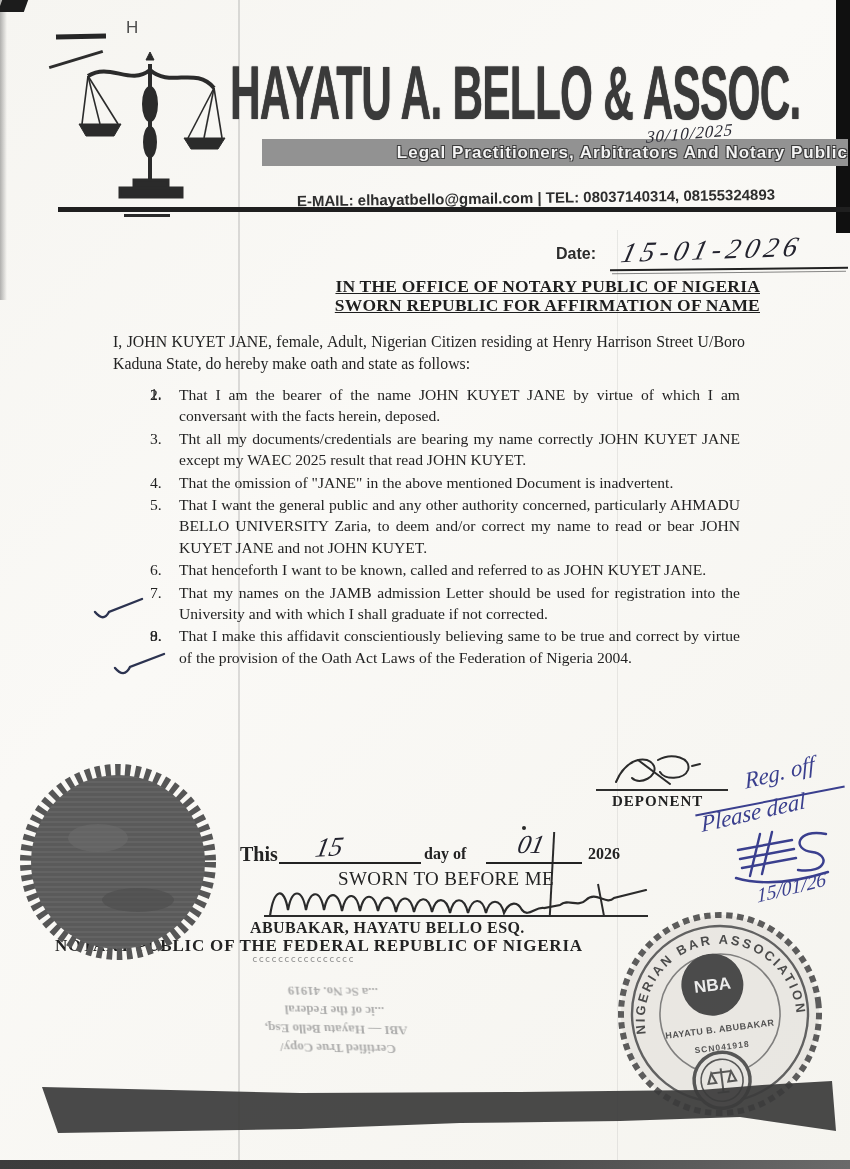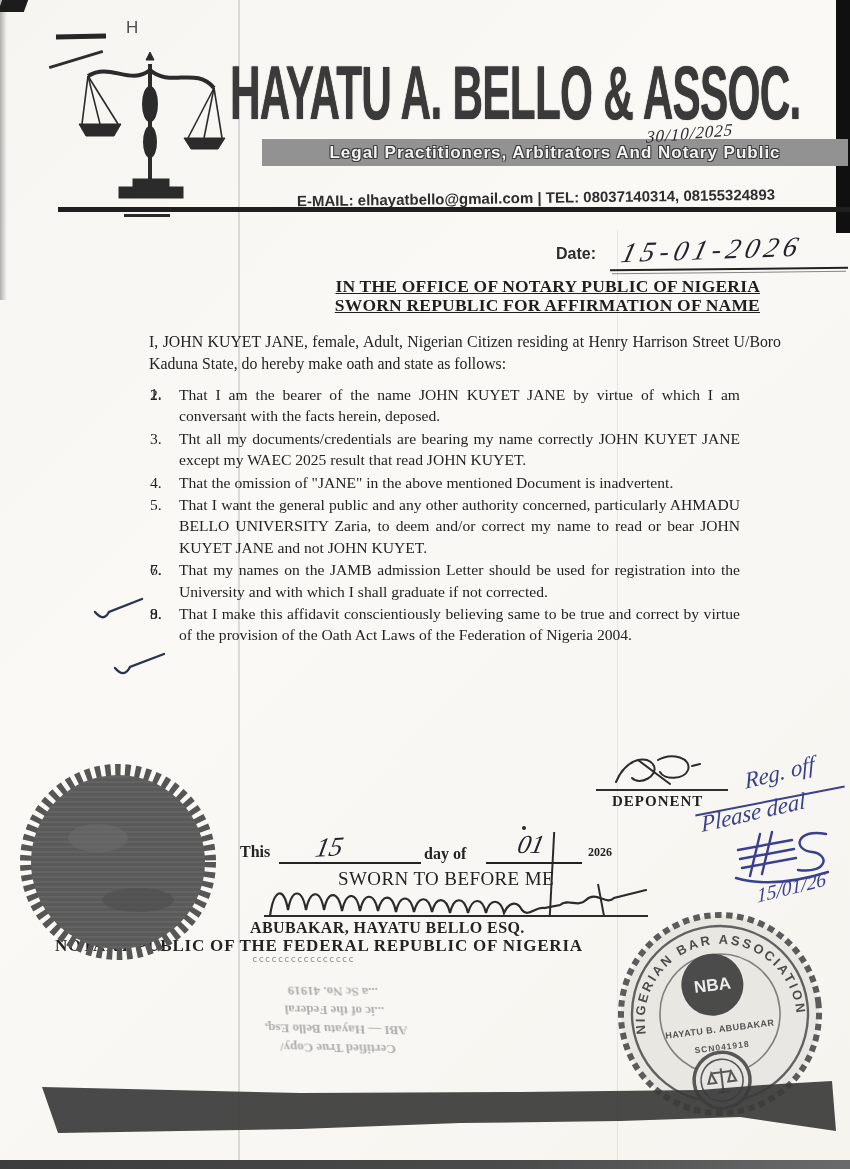--- a/index.html
+++ b/index.html
@@ -17,21 +17,21 @@
   .h-mark{left:126px;top:18px;font-family:"Liberation Sans",sans-serif;font-size:17px;color:#4e4e4e;}
   .fold-1{left:238px;top:0;width:2px;height:1169px;background:rgba(110,110,110,.22);}
   .fold-2{left:617px;top:230px;width:1px;height:939px;background:rgba(130,130,130,.15);}
   .bottom-edge{left:0;top:1160px;width:850px;height:9px;
       background:linear-gradient(to right,#3c3c3c 0%,#4a4a4a 60%,#6a6a6a 100%);}
   
   .firm-name{left:230px;top:55px;font-family:"Liberation Sans",sans-serif;font-weight:bold;
       font-size:58px;line-height:1;letter-spacing:-1px;color:#3a3a3a;white-space:nowrap;
       transform:scale(.73,1.3);transform-origin:left top;text-shadow:0 0 1px #3a3a3a;}
   .tagline-bar{left:262px;top:139px;width:586px;height:27px;background:#929292;
-      display:flex;align-items:center;justify-content:center;}
+      display:flex;align-items:center;justify-content:flex-end;}
   .tagline-text{font-family:"Liberation Sans",sans-serif;font-weight:bold;font-size:17px;
       letter-spacing:1px;color:#f3f3f3;white-space:nowrap;
       text-shadow:1px 1px 0 #3c3c3c,-1px 1px 0 #3c3c3c,1px -1px 0 #3c3c3c,-1px -1px 0 #3c3c3c;}
   .addr-line{left:238px;top:170px;width:602px;text-align:center;font-family:"Liberation Sans",sans-serif;
       font-weight:bold;font-size:15px;color:#2e2e2e;white-space:nowrap;}
   .mail-line{left:228px;top:189px;width:616px;text-align:center;font-family:"Liberation Sans",sans-serif;
       font-weight:bold;font-size:15px;color:#2e2e2e;white-space:nowrap;transform:rotate(-.8deg);}
   .head-rule{left:58px;top:207px;width:792px;height:5px;background:#1f1f1f;}
   .head-rule-tick{left:124px;top:214px;width:46px;height:3px;background:#2a2a2a;}
   .hand-top-date{left:646px;top:124px;font-style:italic;font-size:17px;color:#2d2d36;
@@ -40,38 +40,38 @@
   .date-label{left:556px;top:245px;font-family:"Liberation Sans",sans-serif;font-weight:bold;font-size:16px;color:#2c2c2c;}
   .date-value{left:622px;top:234px;font-style:italic;font-size:28px;color:#23232e;
       letter-spacing:5px;transform:rotate(-2deg) skewX(-16deg);white-space:nowrap;}
   .date-underline{left:610px;top:268px;width:238px;height:2px;background:#222;transform:rotate(-.6deg);}
   .date-underline2{left:612px;top:272px;width:234px;height:1px;background:#555;opacity:.7;transform:rotate(-.6deg);}
   
   .heading{left:100px;top:277px;width:660px;text-align:right;font-weight:bold;font-size:17.5px;
       color:#1e1e1e;letter-spacing:.2px;}
   .heading div{text-decoration:underline;line-height:19px;}
   
-  .intro{left:113px;top:331px;width:632px;font-size:15.8px;line-height:22px;text-align:justify;margin-left:36px;}
+  .intro{left:113px;top:331px;width:632px;font-size:15.8px;line-height:22px;text-align:justify;}
   ol.clauses{left:150px;top:383px;width:590px;margin:0;padding:0;list-style:none;}
   ol.clauses li{position:relative;padding-left:29px;font-size:15.6px;line-height:21.4px;
       text-align:justify;margin-bottom:1px;}
   ol.clauses .num{position:absolute;left:0;top:0;}
   
   .dep-line{left:596px;top:789px;width:132px;height:2px;background:#2e2e2e;}
   .dep-label{left:612px;top:793px;font-weight:bold;font-size:15px;letter-spacing:1px;color:#222;}
   
   .blue{color:#3a3f8e;font-style:italic;white-space:nowrap;}
   .ann1{left:744px;top:760px;font-size:23px;transform:rotate(-14deg) skewX(-10deg);}
   .ann2{left:700px;top:800px;font-size:23px;transform:rotate(-13deg) skewX(-10deg);}
   .ann-swoosh{left:694px;top:800px;width:152px;height:2px;background:#3a3f8e;transform:rotate(-11deg);}
   .ann-date{left:756px;top:876px;font-size:20px;transform:rotate(-14deg) skewX(-12deg);}
   
-  .jurat-this{left:240px;top:843px;font-weight:bold;font-size:16px;}
+  .jurat-this{left:240px;top:843px;font-weight:bold;font-size:20px;}
   .jurat-dayof{left:424px;top:845px;font-weight:bold;font-size:16px;}
-  .jurat-year{left:588px;top:845px;font-weight:bold;font-size:12px;}
+  .jurat-year{left:588px;top:845px;font-weight:bold;font-size:16px;}
   .jurat-ul1{left:279px;top:862px;width:142px;height:2px;background:#222;}
   .jurat-ul2{left:486px;top:862px;width:96px;height:2px;background:#222;}
   .hw-day{left:316px;top:832px;font-style:italic;font-size:27px;color:#23232e;transform:rotate(-3deg) skewX(-14deg);}
   .hw-month{left:518px;top:830px;font-style:italic;font-size:26px;color:#23232e;transform:skewX(-12deg);}
   .hw-month-dot{left:522px;top:826px;width:4px;height:4px;border-radius:50%;background:#2a2a2a;}
   .hw-month-tail{left:551px;top:832px;width:2px;height:84px;background:#2b2b2b;transform:rotate(3deg);}
   .sworn-label{left:338px;top:868px;font-weight:normal;font-size:19px;letter-spacing:.4px;}
   .sig-underline{left:264px;top:915px;width:384px;height:2px;background:#2b2b2b;}
   .notary-name{left:250px;top:919px;width:360px;text-align:left;font-weight:bold;font-size:16px;letter-spacing:.4px;}
   .notary-title{left:55px;top:936px;font-weight:bold;font-size:17px;letter-spacing:.8px;white-space:nowrap;}
@@ -144,21 +144,21 @@
   </div>
 
   <div class="abs intro">I, JOHN KUYET JANE, female, Adult, Nigerian Citizen residing at Henry Harrison Street U/Boro Kaduna State,  do hereby make oath and state as follows:</div>
 
   <ol class="abs clauses">
     <li><span class="num">1.</span></li>
     <li><span class="num">2.</span><span>That I am the bearer of the name JOHN KUYET JANE by virtue of which I am conversant with the facts herein, deposed.</span></li>
     <li><span class="num">3.</span><span>Tht all my documents/credentials are bearing my name correctly JOHN KUYET JANE except my WAEC 2025 result that read JOHN KUYET.</span></li>
     <li><span class="num">4.</span><span>That the omission of "JANE" in the above mentioned Document is inadvertent.</span></li>
     <li><span class="num">5.</span><span>That I want the general public and any other authority concerned, particularly AHMADU BELLO UNIVERSITY Zaria, to deem and/or correct my name to read or bear JOHN KUYET JANE  and not JOHN KUYET.</span></li>
-    <li><span class="num">6.</span></li>
+    <li><span class="num">6.</span><span>That henceforth I want to be known, called and referred to as JOHN KUYET JANE.</span></li>
     <li><span class="num">7.</span><span>That my names on the JAMB admission Letter should be used for registration into the University and with which I shall  graduate if not corrected.</span></li>
     <li><span class="num">8.</span></li>
     <li><span class="num">9.</span><span>That I make this affidavit conscientiously believing same to be true and correct by virtue of the provision of the Oath Act Laws of the Federation of Nigeria 2004.</span></li>
   </ol>
 
   <svg class="abs" style="left:92px;top:596px;" width="54" height="26">
     <path class="checkmark" d="M3,16 C9,23 13,23 17,16 L50,3"></path>
   </svg>
   <svg class="abs" style="left:112px;top:650px;" width="56" height="28">
     <path class="checkmark" d="M3,18 C9,25 14,25 18,17 L52,4"></path>

